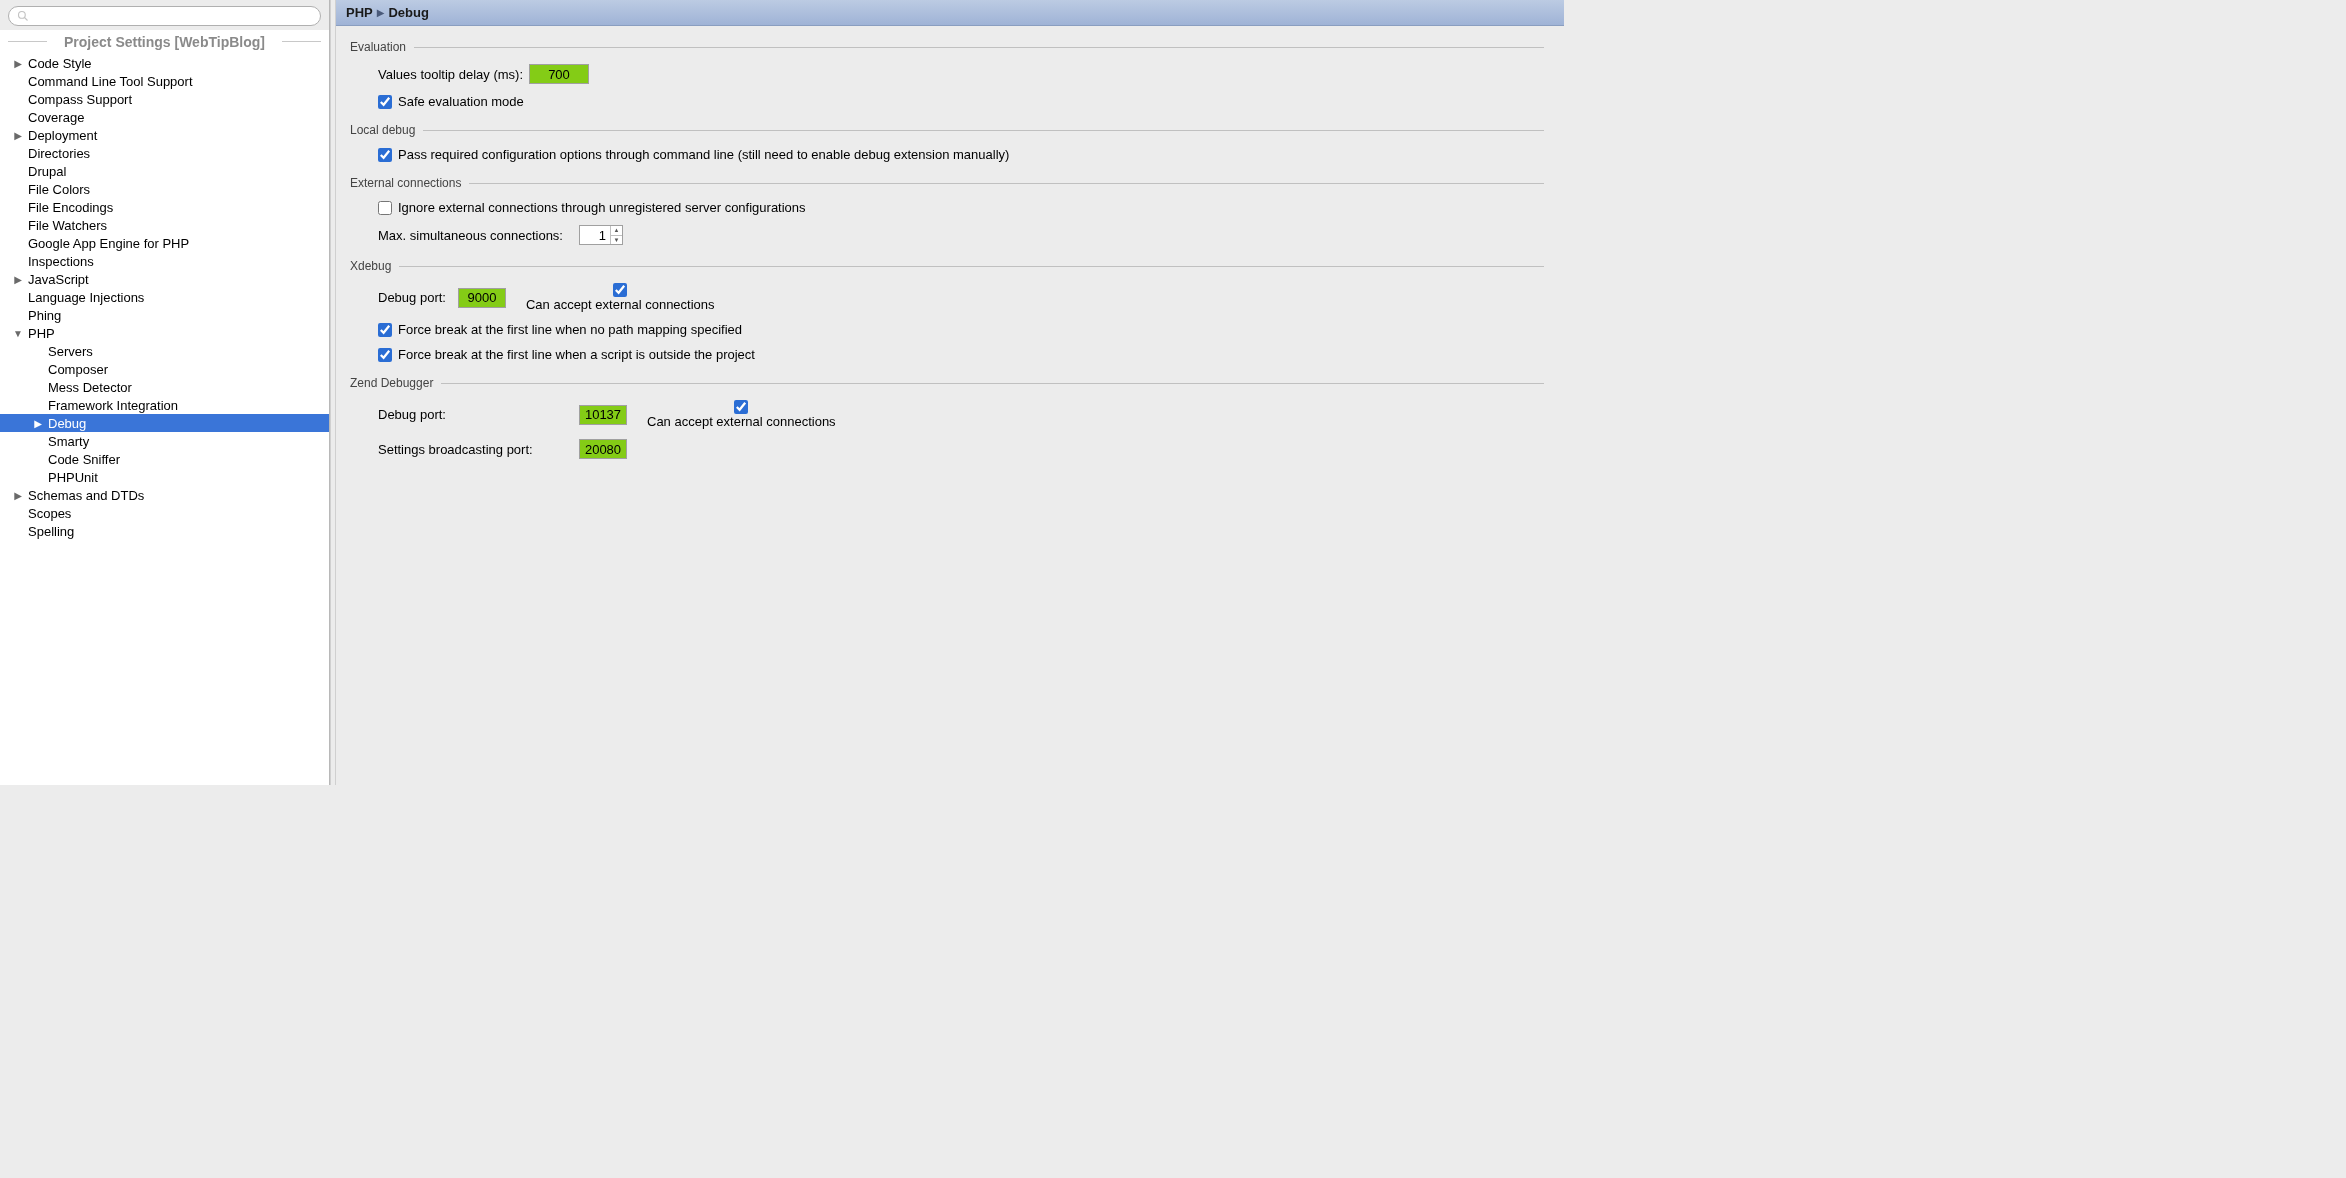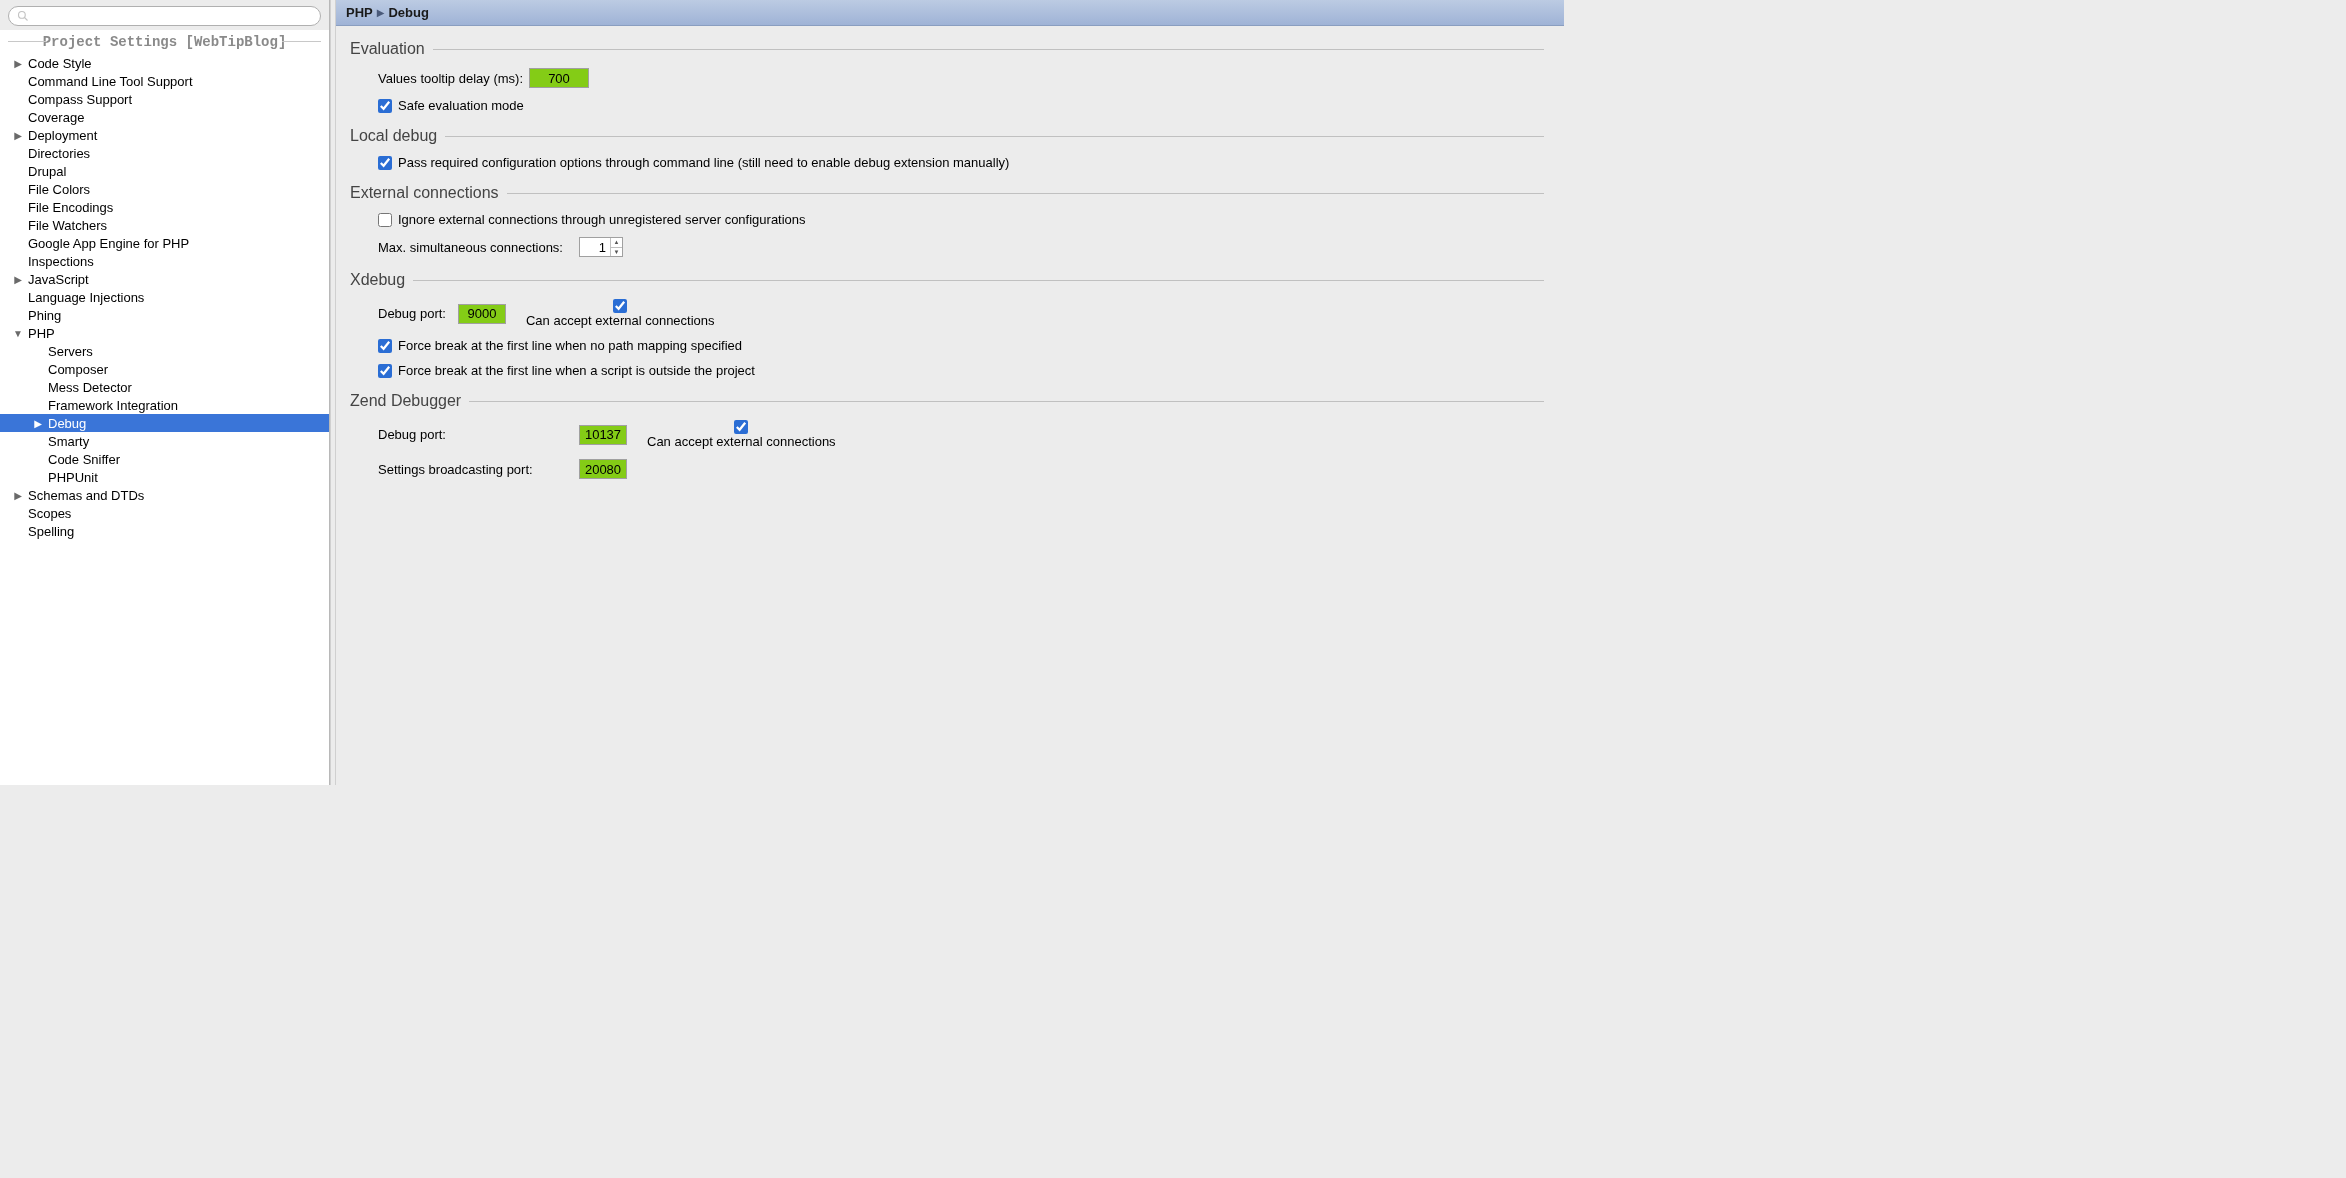--- a/index.html
+++ b/index.html
@@ -53,21 +53,20 @@
     background: transparent;
   }
   .section-header {
     text-align: center;
     color: #8a8a8a;
     font-weight: bold;
     font-size: 14px;
     padding: 4px 0 2px 0;
     position: relative;
     background: #fff;
-    font-family: Liberation Mono, monospace;
   }
   .section-header::before,
   .section-header::after {
     content: "";
     position: absolute;
     top: 50%;
     height: 1px;
     background: #c8c8c8;
     width: 12%;
   }
@@ -132,21 +131,21 @@
     flex: 1;
     padding: 14px 20px 10px 14px;
     overflow-y: auto;
   }
   .group {
     margin-bottom: 14px;
   }
   .group-heading {
     display: flex;
     align-items: center;
-    font-size: 16px;
+    font-size: 12px;
     color: #444;
     margin-bottom: 10px;
   }
   .group-heading span.label { margin-right: 8px; }
   .group-heading .line {
     flex: 1;
     height: 1px;
     background: #c0c0c0;
   }
   .group-body {

